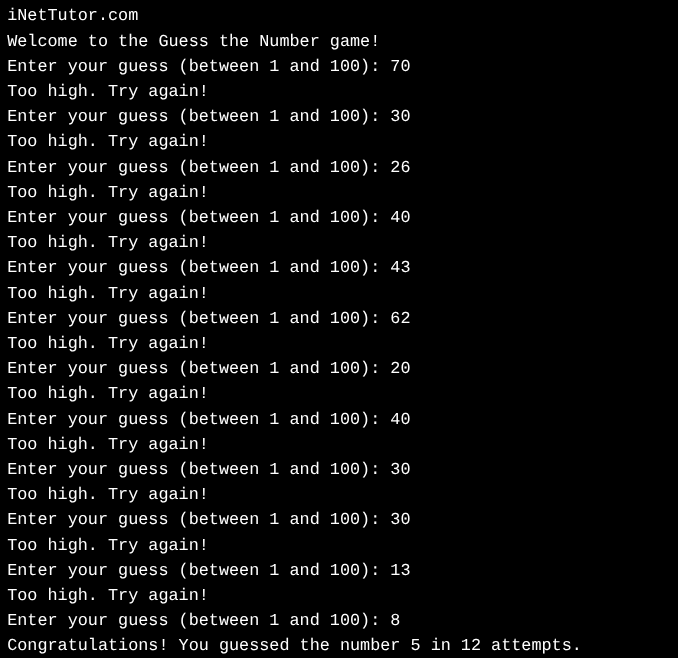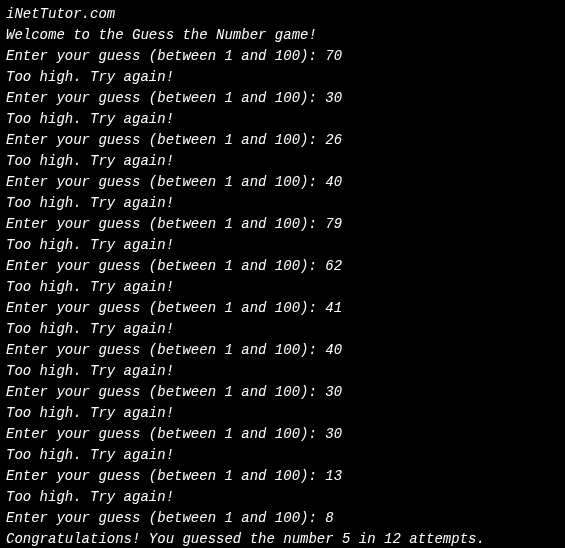--- a/index.html
+++ b/index.html
@@ -1,19 +1,18 @@
 <!DOCTYPE html>
 <html><head>
   <meta charset="utf-8">
   <style>
     * {
       margin: 0;
       padding: 0;
       box-sizing: border-box;
-      font-style: italic;
     }
     body {
       background: #000;
       color: #fff;
       font-family: 'Consolas', 'Courier New', monospace;
       font-size: 14px;
       line-height: 1.5;
       padding: 4px 6px;
       width: 565px;
       height: 548px;
@@ -34,27 +33,27 @@
 
 <div class="console-line"><span>Enter your guess (between 1 and 100): </span><span>30</span></div>
 <div class="console-line">Too high. Try again!</div>
 
 <div class="console-line"><span>Enter your guess (between 1 and 100): </span><span>26</span></div>
 <div class="console-line">Too high. Try again!</div>
 
 <div class="console-line"><span>Enter your guess (between 1 and 100): </span><span>40</span></div>
 <div class="console-line">Too high. Try again!</div>
 
-<div class="console-line"><span>Enter your guess (between 1 and 100): </span><span>79</span></div>
+<div class="console-line"><span>Enter your guess (between 1 and 100): </span><span>43</span></div>
 <div class="console-line">Too high. Try again!</div>
 
 <div class="console-line"><span>Enter your guess (between 1 and 100): </span><span>62</span></div>
 <div class="console-line">Too high. Try again!</div>
 
-<div class="console-line"><span>Enter your guess (between 1 and 100): </span><span>41</span></div>
+<div class="console-line"><span>Enter your guess (between 1 and 100): </span><span>20</span></div>
 <div class="console-line">Too high. Try again!</div>
 
 <div class="console-line"><span>Enter your guess (between 1 and 100): </span><span>40</span></div>
 <div class="console-line">Too high. Try again!</div>
 
 <div class="console-line"><span>Enter your guess (between 1 and 100): </span><span>30</span></div>
 <div class="console-line">Too high. Try again!</div>
 
 <div class="console-line"><span>Enter your guess (between 1 and 100): </span><span>30</span></div>
 <div class="console-line">Too high. Try again!</div>

